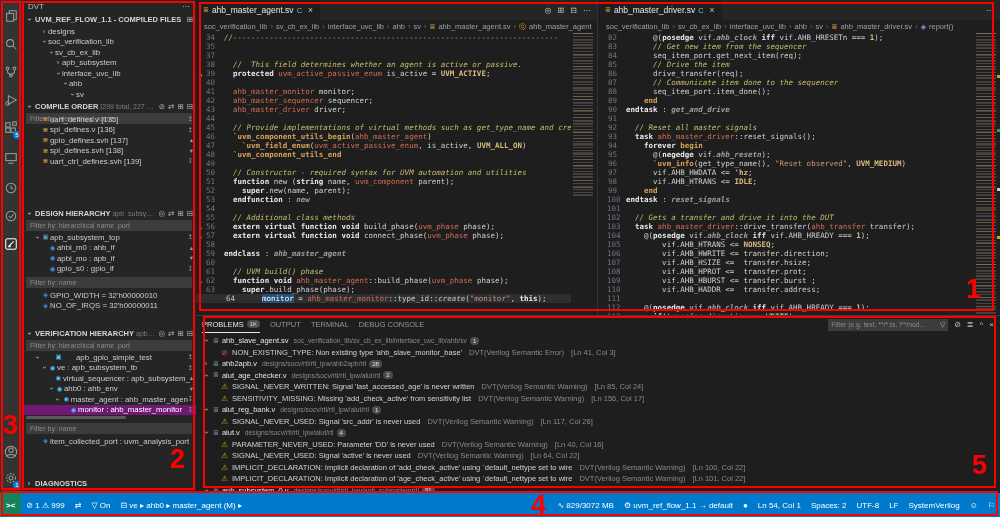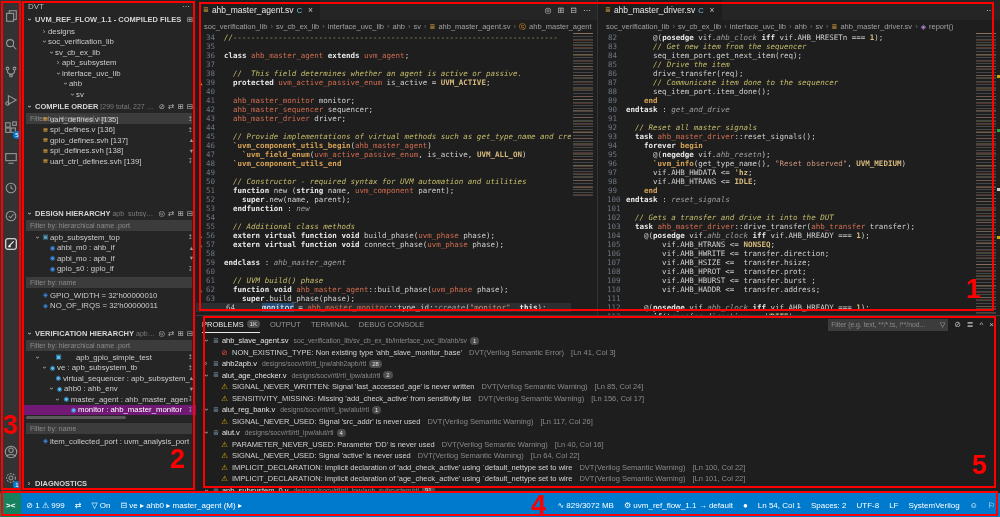--- a/index.html
+++ b/index.html
@@ -55,21 +55,21 @@
   .gmark.w { color:#d7a900; } .gmark.g { color:#2ea043; }
   .lnum { width:19px; text-align:right; color:#6e7681; padding-right:9px; flex:0 0 auto; }
   .cur .lnum { color:#c6c6c6;margin-left:20px; }
   .ltext { white-space:pre; }
   .tk-k { color:#e8e8e8; font-weight:bold; }
   .tk-t { color:#d16c50; }
   .tk-c { color:#c5bd6a; font-style:italic; }
   .tk-m { color:#d7a356; font-weight:bold; }
   .tk-n { color:#d7ba7d; font-weight:bold; }
   .tk-s { color:#ce9178; }
-  .tk-i { color:#9e9e9e; font-style:italic; }
+  .tk-i { color:#9e9e9e; font-style:italic;font-weight:bold; }
   .tk-p { color:#cfcfcf; }
   .tk-sel { background:#264f78; color:#ffffff; }
   .minimap { position:absolute; top:33px; bottom:0; right:0; width:26px; background:#1e1e1e; overflow:hidden; }
   .mm-stripes { position:absolute; left:2px; right:4px; top:0;
     background:
       repeating-linear-gradient(180deg, rgba(212,212,212,0.22) 0 1px, transparent 1px 3px),
       repeating-linear-gradient(180deg, rgba(209,108,80,0.28) 0 1px, transparent 1px 7px),
       repeating-linear-gradient(180deg, rgba(197,189,106,0.25) 0 1px, transparent 1px 11px); }
   .mm-mark { position:absolute; right:0; width:3px; height:3px; }
 
@@ -438,21 +438,20 @@
         <span class="bc-sep">›</span>
         <span class="bc-ico" style="color: rgb(226, 163, 62);">≣</span>
         <span>ahb_master_agent.sv</span>
         <span class="bc-sep">›</span>
         <span class="bc-ico" style="color: rgb(238, 157, 40);">ⓒ</span>
         <span>ahb_master_agent</span>
       </div>
     <div class="code" id="code1">
         <div class="cline"><span class="gmark "></span><span class="lnum">34</span><span class="ltext"><span class="tk-c">//------------------------------------------------------------------------</span></span></div>
         <div class="cline"><span class="gmark "></span><span class="lnum">35</span><span class="ltext"></span></div>
-        <div class="cline"><span class="gmark "></span><span class="lnum">36</span><span class="ltext"><span class="tk-k">class </span><span class="tk-t">ahb_master_agent </span><span class="tk-k">extends </span><span class="tk-t">uvm_agent</span><span class="tk-p">;</span></span></div>
         <div class="cline"><span class="gmark "></span><span class="lnum">37</span><span class="ltext"></span></div>
         <div class="cline"><span class="gmark "></span><span class="lnum">38</span><span class="ltext"><span class="tk-p">  </span><span class="tk-c">//  This field determines whether an agent is active or passive.</span></span></div>
         <div class="cline"><span class="gmark w">▲</span><span class="lnum">39</span><span class="ltext"><span class="tk-p">  </span><span class="tk-k">protected </span><span class="tk-t">uvm_active_passive_enum </span><span class="tk-p">is_active = </span><span class="tk-n">UVM_ACTIVE</span><span class="tk-p">;</span></span></div>
         <div class="cline"><span class="gmark "></span><span class="lnum">40</span><span class="ltext"></span></div>
         <div class="cline"><span class="gmark "></span><span class="lnum">41</span><span class="ltext"><span class="tk-p">  </span><span class="tk-t">ahb_master_monitor </span><span class="tk-p">monitor;</span></span></div>
         <div class="cline"><span class="gmark "></span><span class="lnum">42</span><span class="ltext"><span class="tk-p">  </span><span class="tk-t">ahb_master_sequencer </span><span class="tk-p">sequencer;</span></span></div>
         <div class="cline"><span class="gmark "></span><span class="lnum">43</span><span class="ltext"><span class="tk-p">  </span><span class="tk-t">ahb_master_driver </span><span class="tk-p">driver;</span></span></div>
         <div class="cline"><span class="gmark "></span><span class="lnum">44</span><span class="ltext"></span></div>
         <div class="cline"><span class="gmark "></span><span class="lnum">45</span><span class="ltext"><span class="tk-p">  </span><span class="tk-c">// Provide implementations of virtual methods such as get_type_name and create</span></span></div>
         <div class="cline"><span class="gmark "></span><span class="lnum">46</span><span class="ltext"><span class="tk-p">  </span><span class="tk-m">`uvm_component_utils_begin</span><span class="tk-p">(</span><span class="tk-t">ahb_master_agent</span><span class="tk-p">)</span></span></div>

